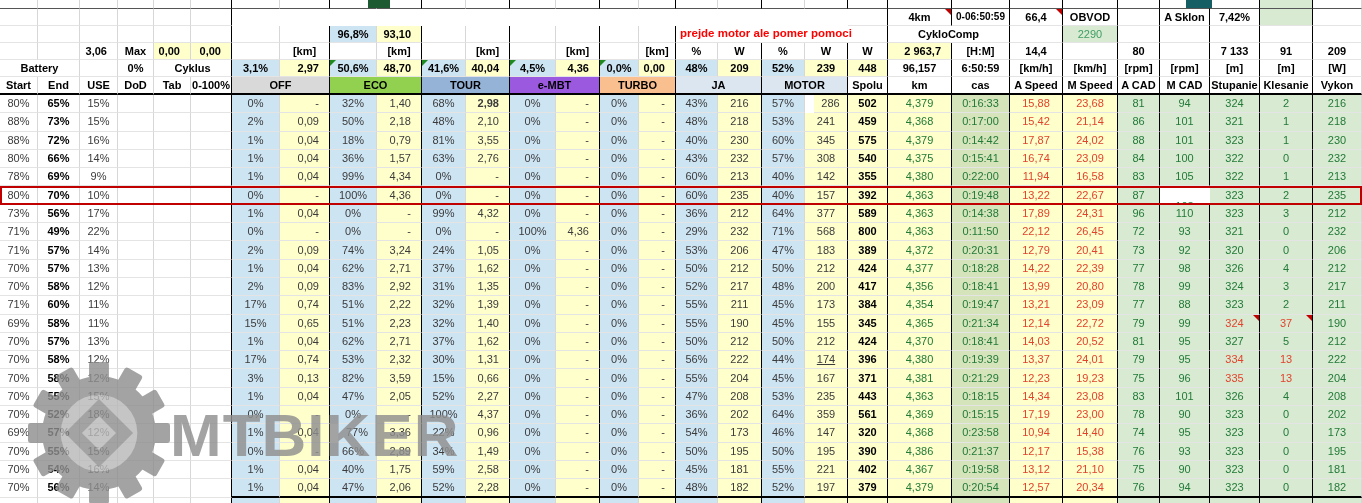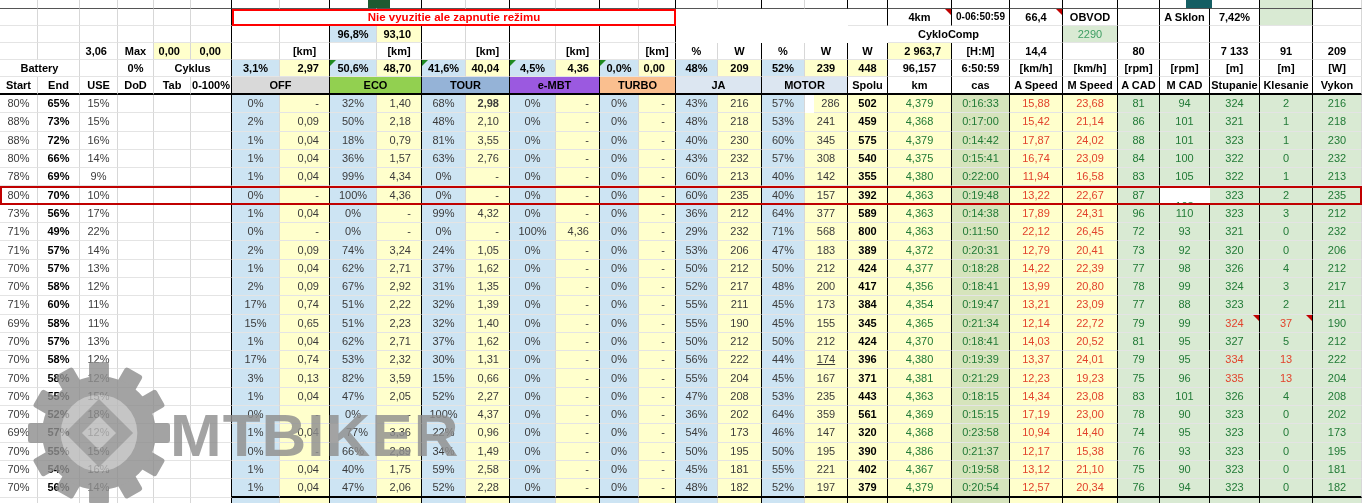--- a/index.html
+++ b/index.html
@@ -39,30 +39,30 @@
   #watermark{position:absolute;left:28px;top:362px;z-index:8;display:flex;align-items:center;
      opacity:.82;pointer-events:none;}
   #wm-text{font-weight:bold;font-size:62px;color:#8f8f8f;letter-spacing:1px;
      font-family:"Liberation Sans",sans-serif;transform:scaleY(.95);}
 </style>
 </head>
 <body>
 
 <div id="app">
   <div id="grid" style="grid-template-columns: 38px 42px 38px 36px 37px 41px 48px 50px 47px 45px 44px 44px 46px 44px 39px 37px 42px 44px 43px 43px 40px 64px 58px 53px 55px 42px 50px 50px 53px 49px; grid-template-rows: 9px 17px 17px 17px 17px 18px repeat(22, 18.3px) 6px;">
-      <div class="cell note ct box cb-s" style="grid-area: 2 / 7 / auto / span 10;">Nie vyuzitie ale zapnutie režimu</div>
       <div class="cell b ct tr cb-s" style="grid-area: 2 / 22;">4km</div>
       <div class="cell b ct small cb-s" style="grid-area: 2 / 23;">0-06:50:59</div>
       <div class="cell b ct tr cb-s" style="grid-area: 2 / 24;">66,4</div>
       <div class="cell b ct cb-s" style="grid-area: 2 / 25;">OBVOD</div>
       <div class="cell b ct cb-s" style="grid-area: 2 / 27;">A Sklon</div>
       <div class="cell b ct cb-s" style="grid-area: 2 / 28;">7,42%</div>
       <div class="cell bg-g cb-s" style="grid-area: 2 / 29;"></div>
       <div class="cell b ct bg-b cb-l" style="grid-area: 3 / 9;">96,8%</div>
       <div class="cell b rt bg-y cb-s" style="grid-area: 3 / 10;">93,10</div>
+      <div class="cell note lt cb-s" style="grid-area: 3 / 17 / auto / span 5;">prejde motor ale pomer pomoci</div>
       <div class="cell b ct cb-s" style="grid-area: 3 / 22 / auto / span 2;">CykloComp</div>
       <div class="cell ct gtx bg-g cb-s" style="grid-area: 3 / 25;">2290</div>
       <div class="cell b rt cb-l" style="grid-area: 4 / 3;">3,06</div>
       <div class="cell b ct cb-l" style="grid-area: 4 / 4;">Max</div>
       <div class="cell b rt bg-y cb-l" style="grid-area: 4 / 5;">0,00</div>
       <div class="cell b rt bg-y cb-s" style="grid-area: 4 / 6;">0,00</div>
       <div class="cell b ct cb-s" style="grid-area: 4 / 8;">[km]</div>
       <div class="cell b ct cb-s" style="grid-area: 4 / 10;">[km]</div>
       <div class="cell b ct cb-s" style="grid-area: 4 / 12;">[km]</div>
       <div class="cell b ct cb-s" style="grid-area: 4 / 14;">[km]</div>
@@ -499,21 +499,21 @@
       <div class="cell ct g bg-g cb-s" style="grid-area: 16 / 29;">4</div>
       <div class="cell ct g bg-g cb-l" style="grid-area: 16 / 30;">212</div>
       <div class="cell ct cb-l" style="grid-area: 17 / 1;">70%</div>
       <div class="cell ct b cb-l" style="grid-area: 17 / 2;">58%</div>
       <div class="cell ct cb-l" style="grid-area: 17 / 3;">12%</div>
       <div class="cell ct cb-l" style="grid-area: 17 / 4;"></div>
       <div class="cell ct cb-l" style="grid-area: 17 / 5;"></div>
       <div class="cell ct cb-s" style="grid-area: 17 / 6;"></div>
       <div class="cell ct bg-b cb-l" style="grid-area: 17 / 7;">2%</div>
       <div class="cell rt bg-y cb-s" style="grid-area: 17 / 8;">0,09</div>
-      <div class="cell ct bg-b cb-l" style="grid-area: 17 / 9;">67%</div>
+      <div class="cell ct bg-b cb-l" style="grid-area: 17 / 9;">83%</div>
       <div class="cell rt bg-y cb-s" style="grid-area: 17 / 10;">2,92</div>
       <div class="cell ct bg-b cb-l" style="grid-area: 17 / 11;">31%</div>
       <div class="cell rt bg-y cb-s" style="grid-area: 17 / 12;">1,35</div>
       <div class="cell ct bg-b cb-l" style="grid-area: 17 / 13;">0%</div>
       <div class="cell rt bg-y cb-s" style="grid-area: 17 / 14;">-</div>
       <div class="cell ct bg-b cb-l" style="grid-area: 17 / 15;">0%</div>
       <div class="cell rt bg-y cb-s" style="grid-area: 17 / 16;">-</div>
       <div class="cell ct bg-b cb-l" style="grid-area: 17 / 17;">52%</div>
       <div class="cell ct bg-y cb-s" style="grid-area: 17 / 18;">217</div>
       <div class="cell ct bg-b cb-l" style="grid-area: 17 / 19;">48%</div>

